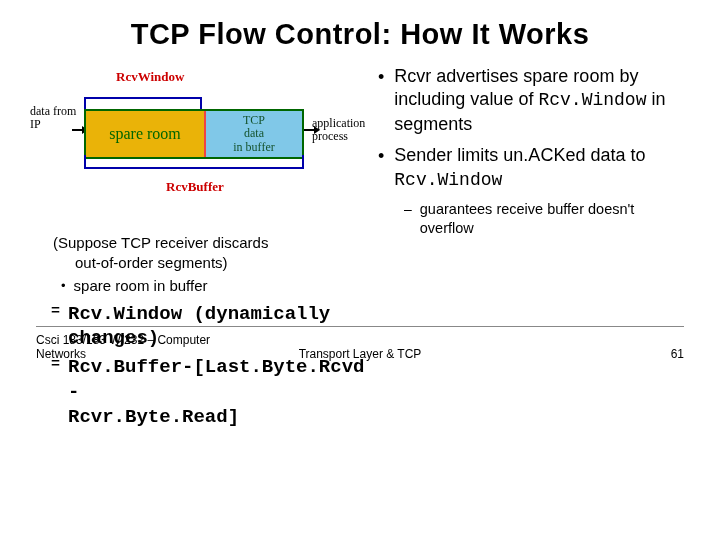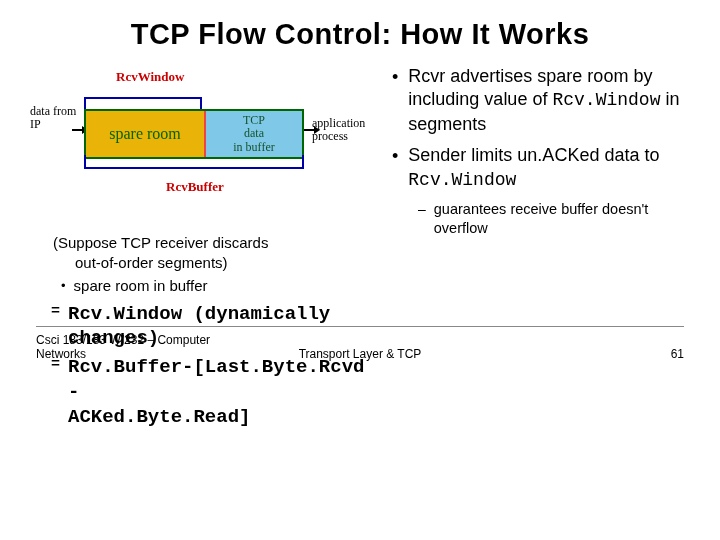--- a/index.html
+++ b/index.html
@@ -1,19 +1,19 @@
 <!DOCTYPE html>
 <html><head>
 <meta charset="utf-8">
 <style>
   * { box-sizing: border-box; margin: 0; padding: 0; }
   html, body { width: 720px; height: 540px; background: #fff; font-family: "Comic Sans MS", "Segoe UI", sans-serif; color: #000; }
   .slide { width: 720px; height: 379px; position: relative; padding: 18px 36px 0 36px; }
   .title { font-size: 29px; font-weight: bold; text-align: center; margin-bottom: 10px; letter-spacing: 0.5px; }
-  .cols { display: flex; gap: 16px; }
+  .cols { display: flex; gap: 2px; }
   .left { flex: 0 0 340px; }
   .right { flex: 1; padding-top: 4px; }
   .diagram { position: relative; width: 300px; height: 160px; margin-top: 4px; font-family: "Times New Roman", serif; font-size: 13px; }
   .buffer { position: absolute; left: 48px; top: 44px; width: 220px; height: 50px; display: flex; border: 2px solid #060; }
   .spare { flex: 0 0 118px; background: #eab308; display: flex; align-items: center; justify-content: center; color: #060; font-size: 16px; text-align: center; }
   .datbuf { flex: 1; background: #80c8e8; border-left: 2px solid #ef4444; display: flex; align-items: center; justify-content: center; color: #14532d; font-size: 12px; text-align: center; line-height: 1.1; }
   .lbl-datafrom { position: absolute; left: -6px; top: 40px; width: 50px; font-size: 12px; line-height: 1.1; }
   .lbl-app { position: absolute; left: 276px; top: 52px; font-size: 12px; line-height: 1.1; }
   .arrow-left { position: absolute; left: 36px; top: 64px; width: 14px; height: 2px; background: #000; }
   .arrow-left::after { content: ""; position: absolute; right: -2px; top: -3px; border-left: 6px solid #000; border-top: 4px solid transparent; border-bottom: 4px solid transparent; }
@@ -92,21 +92,21 @@
           <span class="dot">•</span>
           <span>spare room in buffer</span>
         </div>
         <div class="eq-block">
           <div class="eq-row">
             <span class="eq">=</span>
             <span class="body"><span>Rcv.Window (dynamically</span><br><span>changes)</span></span>
           </div>
           <div class="eq-row">
             <span class="eq">=</span>
-            <span class="body"><span>Rcv.Buffer-[Last.Byte.Rcvd -</span><br><span>ACKed.Byte.Read]</span></span>
+            <span class="body"><span>Rcv.Buffer-[Last.Byte.Rcvd -</span><br><span>Rcvr.Byte.Read]</span></span>
           </div>
         </div>
       </div>
     </div>
 
     <div class="right">
       <ul>
         <li class="b1">
           <span class="dot">•</span>
           <span><span>Rcvr advertises spare room by including value of </span><span class="mono">Rcv.Window</span><span> in segments</span></span>

